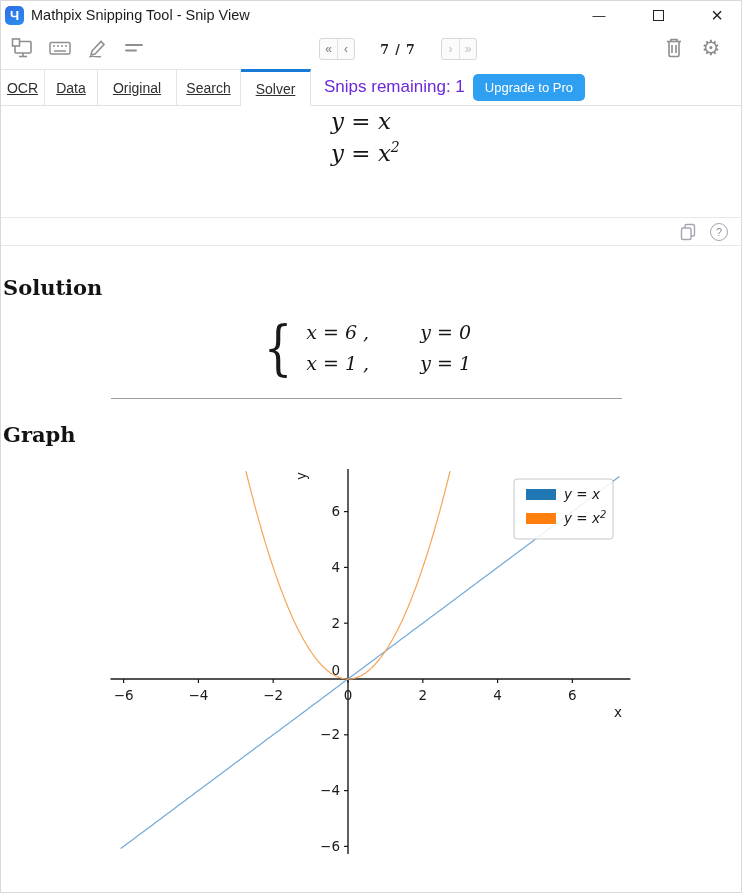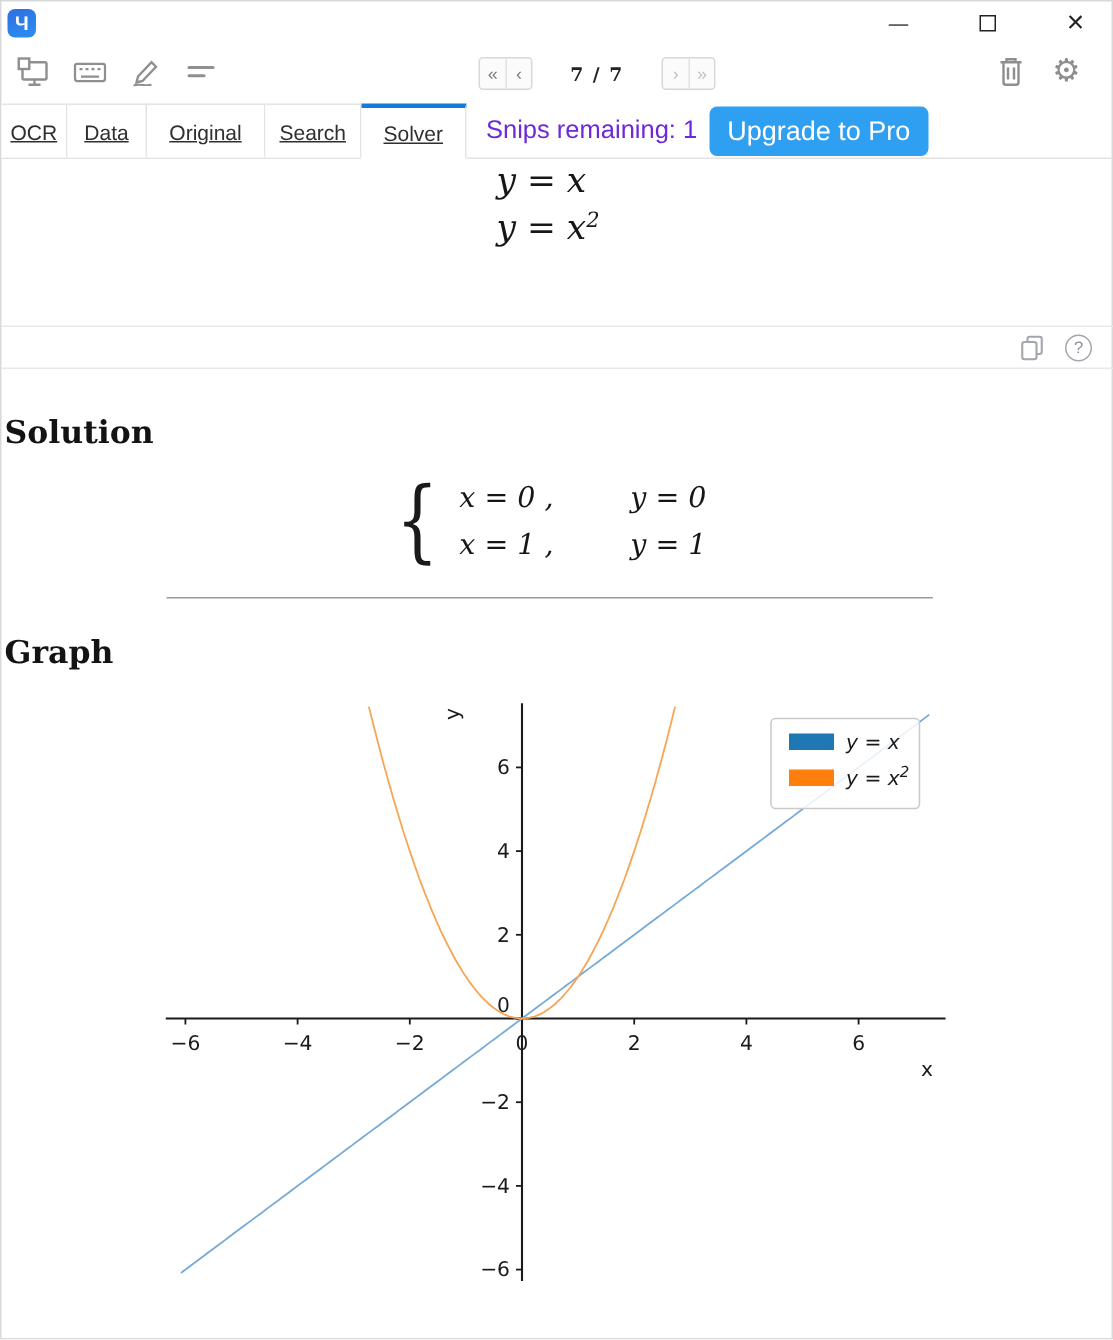--- a/index.html
+++ b/index.html
@@ -39,21 +39,21 @@
   .tab { display:flex; align-items:center; justify-content:center; font-size:14px; color:#2f2f2f;
          border-top:1px solid #e4e4e4; border-right:1px solid #e4e4e4; background:#fff; cursor:default;text-decoration:underline; }
   .tab:nth-of-type(1){ width:44px; }
   .tab:nth-of-type(2){ width:53px; }
   .tab:nth-of-type(3){ width:79px; }
   .tab:nth-of-type(4){ width:64px; }
   .tab:nth-of-type(5){ width:70px;text-align:right; }
   .tab.active { border-top:3px solid #1779d8; border-bottom:1px solid #fff; margin-bottom:-1px; }
   .snips { margin-left:13px; align-self:center; font-size:17px; color:#6d28d9; }
   .upgrade-btn { margin-left:8px; align-self:center; background:#2f9ff2; color:#fff; border:none;
-                 font-size:18px; border-radius:5px; padding:6px 12px; cursor:pointer;
+                 font-size:13px; border-radius:5px; padding:6px 12px; cursor:pointer;
                  font-family:"Liberation Sans", sans-serif; }
 
   
   .content { position:relative; height:788px; }
   .eq-block { position:absolute; left:330px; top:2px; }
   .eq { font-family:"DejaVu Serif", serif; font-style:italic; font-size:23px; color:#161616; height:31px; }
   .eq sup { font-size:14px; }
 
   .result-strip { position:absolute; top:111px; left:0; width:742px; height:29px;
                   border-top:1px solid #e8e8e8; border-bottom:1px solid #e8e8e8;
@@ -83,20 +83,21 @@
 </style>
 </head>
 <body>
 
 <div class="window">
 
   <div class="titlebar">
     <div class="logo">
         <span>Ч</span>
       </div>
+    <span class="title-text">Mathpix Snipping Tool - Snip View</span>
     <div class="win-controls">
       <div class="win-btn min">
           <span>—</span>
         </div>
       <div class="win-btn">
           <span class="max-box"></span>
         </div>
       <div class="win-btn close">
           <span>×</span>
         </div>
@@ -201,21 +202,21 @@
           <span>?</span>
         </div>
     </div>
 
     <div class="sec-heading solution-heading">Solution</div>
 
     <div class="system">
       <span class="brace">{</span>
       <div class="sys-rows">
         <div class="sys-row">
-          <span class="lcell">x = 0 ,</span>
+          <span class="lcell">x = 6 ,</span>
             <span>y = 0</span>
         </div>
         <div class="sys-row">
           <span class="lcell">x = 1 ,</span>
             <span>y = 1</span>
         </div>
       </div>
     </div>
 
     <div class="content-hr"></div>

